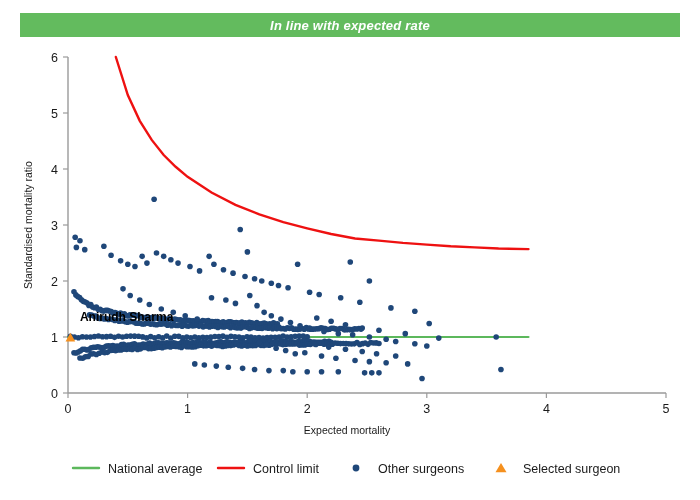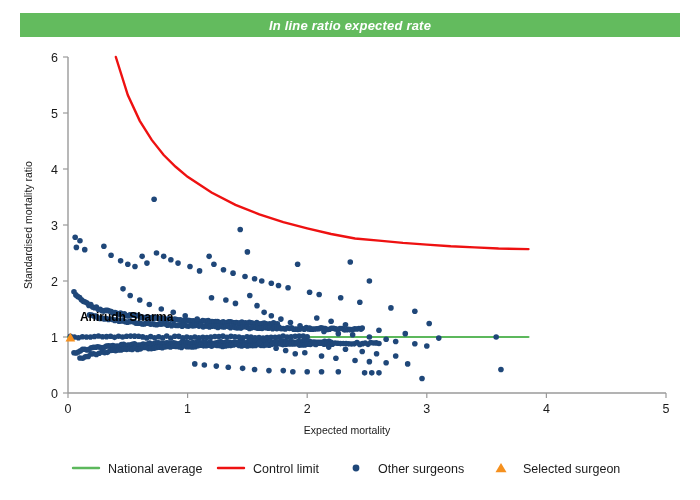--- a/index.html
+++ b/index.html
@@ -21,21 +21,21 @@
   .tick-line{stroke:#9a9a9a;stroke-width:1.2;}
   .tick-text{font-family:"Liberation Sans",sans-serif;font-size:12.5px;fill:#1a1a1a;}
   .axis-title{font-family:"Liberation Sans",sans-serif;font-size:10.5px;fill:#1a1a1a;}
   .annot{font-family:"Liberation Sans",sans-serif;font-size:12px;font-weight:bold;fill:#000000;}
   .legend-text{font-family:"Liberation Sans",sans-serif;font-size:12.5px;fill:#1a1a1a;}
 </style>
 </head>
 <body>
 
 <div id="banner">
-  <span>In line ratio expected rate</span>
+  <span>In line with expected rate</span>
 </div>
 
 <div id="plotwrap">
   <svg id="chart" width="700" height="500">
     <g id="g-axes">
         <line x1="68" y1="57" x2="68" y2="393" class="axis-line"></line>
         <line x1="68" y1="393" x2="666" y2="393" class="axis-line"></line>
         <line x1="63" y1="393" x2="68" y2="393" class="tick-line"></line>
         <text x="58" y="397.5" class="tick-text" text-anchor="end">0</text>
         <line x1="63" y1="337" x2="68" y2="337" class="tick-line"></line>

